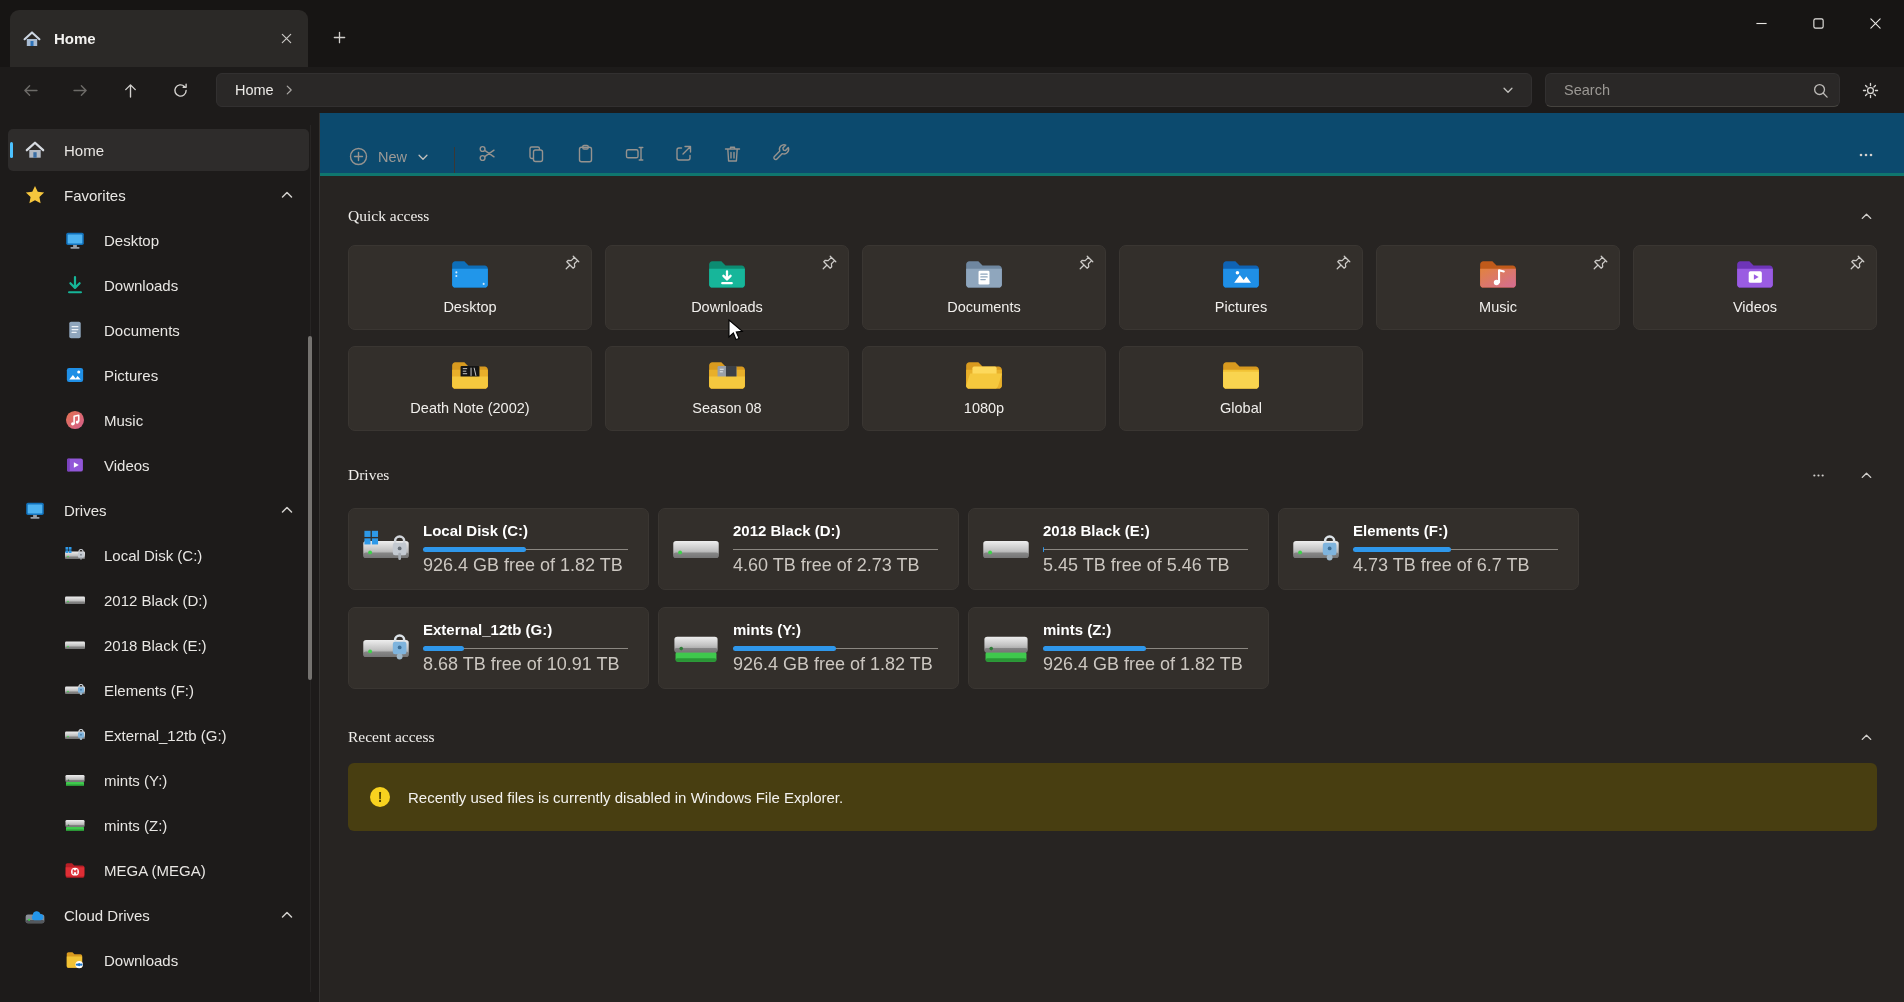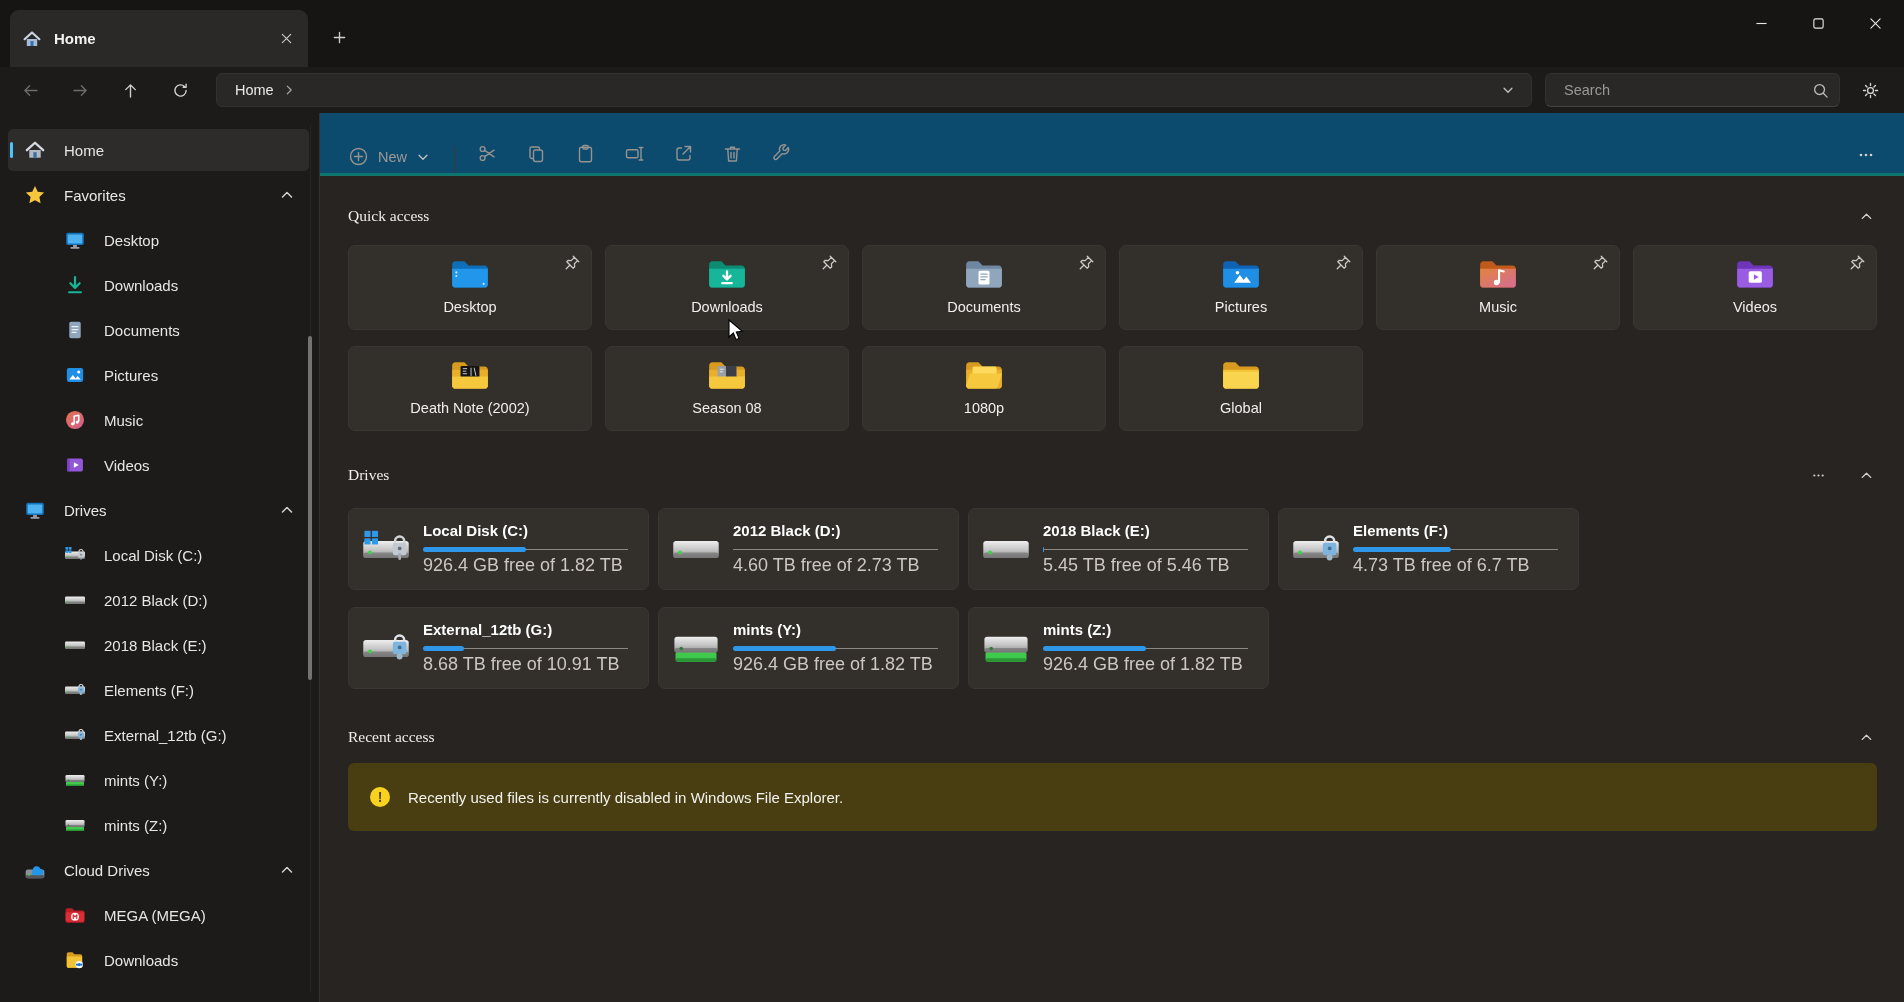--- a/index.html
+++ b/index.html
@@ -484,45 +484,45 @@
               <rect x="4" y="19" width="36" height="9" rx="2.5" fill="#3fc94d"></rect>
               <rect x="4" y="25" width="36" height="3" rx="1.5" fill="#2a9636"></rect>
               <rect x="3" y="6" width="38" height="14" rx="2.5" fill="url(#dg1)"></rect>
               <rect x="3" y="16" width="38" height="4" rx="2" fill="#5c5c5c" opacity=".5"></rect>
               <circle cx="9" cy="16.5" r="1.6" fill="#2f7d38"></circle>
             </svg>
           </span>
           <span class="side-label">mints (Z:)</span>
 
         </div>
+        <div class="side-row lvl1">
+          <span class="side-ic">
+            <svg viewBox="0 0 20 20">
+              <path d="M1.5 5.5c0-.9.7-1.6 1.6-1.6h4.2l2 2h7.6c.9 0 1.6.7 1.6 1.6v8c0 .9-.7 1.6-1.6 1.6H3.1c-.9 0-1.6-.7-1.6-1.6z" fill="#b81f26"></path>
+              <path d="M1.5 7.5h17v6.9c0 .9-.7 1.6-1.6 1.6H3.1c-.9 0-1.6-.7-1.6-1.6z" fill="#de2e35"></path>
+              <circle cx="10" cy="11.5" r="3.6" fill="#fff"></circle>
+              <path d="M8.4 13.2v-3.4l1.6 2 1.6-2v3.4" stroke="#de2e35" stroke-width="1.1" stroke-linecap="round" stroke-linejoin="round" fill="none"></path>
+            </svg>
+          </span>
+          <span class="side-label">MEGA (MEGA)</span>
+
+        </div>
         <div class="side-row">
           <span class="side-ic">
             <svg viewBox="0 0 20 20">
               <rect x="1.5" y="9.5" width="17" height="8" rx="2" fill="#8a9097"></rect>
               <rect x="1.5" y="14.5" width="17" height="3" rx="1.5" fill="#54585d"></rect>
               <circle cx="4.6" cy="14.4" r="1" fill="#3fd24b"></circle>
               <path d="M8 10.2a3.6 3.6 0 0 1 7-1.2 2.9 2.9 0 0 1-.5 5.8H9.2A2.7 2.7 0 0 1 8 10.2z" fill="#2496ea"></path>
             </svg>
           </span>
           <span class="side-label">Cloud Drives</span>
           <span class="side-chev"><svg viewBox="0 0 16 16">
               <path d="M3.5 10l4.5-4.5L12.5 10" stroke="#d2d0cd" stroke-width="1.5" stroke-linecap="round" stroke-linejoin="round" fill="none"></path>
             </svg></span>
-        </div>
-        <div class="side-row lvl1">
-          <span class="side-ic">
-            <svg viewBox="0 0 20 20">
-              <path d="M1.5 5.5c0-.9.7-1.6 1.6-1.6h4.2l2 2h7.6c.9 0 1.6.7 1.6 1.6v8c0 .9-.7 1.6-1.6 1.6H3.1c-.9 0-1.6-.7-1.6-1.6z" fill="#b81f26"></path>
-              <path d="M1.5 7.5h17v6.9c0 .9-.7 1.6-1.6 1.6H3.1c-.9 0-1.6-.7-1.6-1.6z" fill="#de2e35"></path>
-              <circle cx="10" cy="11.5" r="3.6" fill="#fff"></circle>
-              <path d="M8.4 13.2v-3.4l1.6 2 1.6-2v3.4" stroke="#de2e35" stroke-width="1.1" stroke-linecap="round" stroke-linejoin="round" fill="none"></path>
-            </svg>
-          </span>
-          <span class="side-label">MEGA (MEGA)</span>
-
         </div>
         <div class="side-row lvl1">
           <span class="side-ic">
             <svg viewBox="0 0 20 20">
               <path d="M2.5 4.5c0-.9.7-1.6 1.6-1.6h3.6l1.8 1.8h5.4c.9 0 1.6.7 1.6 1.6v9.2c0 .9-.7 1.6-1.6 1.6H4.1c-.9 0-1.6-.7-1.6-1.6z" fill="#d89a1f"></path>
               <path d="M2.5 6.8h14v8.7c0 .9-.7 1.6-1.6 1.6H4.1c-.9 0-1.6-.7-1.6-1.6z" fill="#f2c335"></path>
               <circle cx="13.8" cy="14.2" r="3.4" fill="#fff"></circle>
               <circle cx="11.9" cy="14.2" r="1.1" fill="#1a73c8"></circle>
               <circle cx="13.8" cy="14.2" r="1.4" fill="#1a73c8"></circle>
               <circle cx="15.7" cy="14.2" r="1.1" fill="#1a73c8"></circle>

